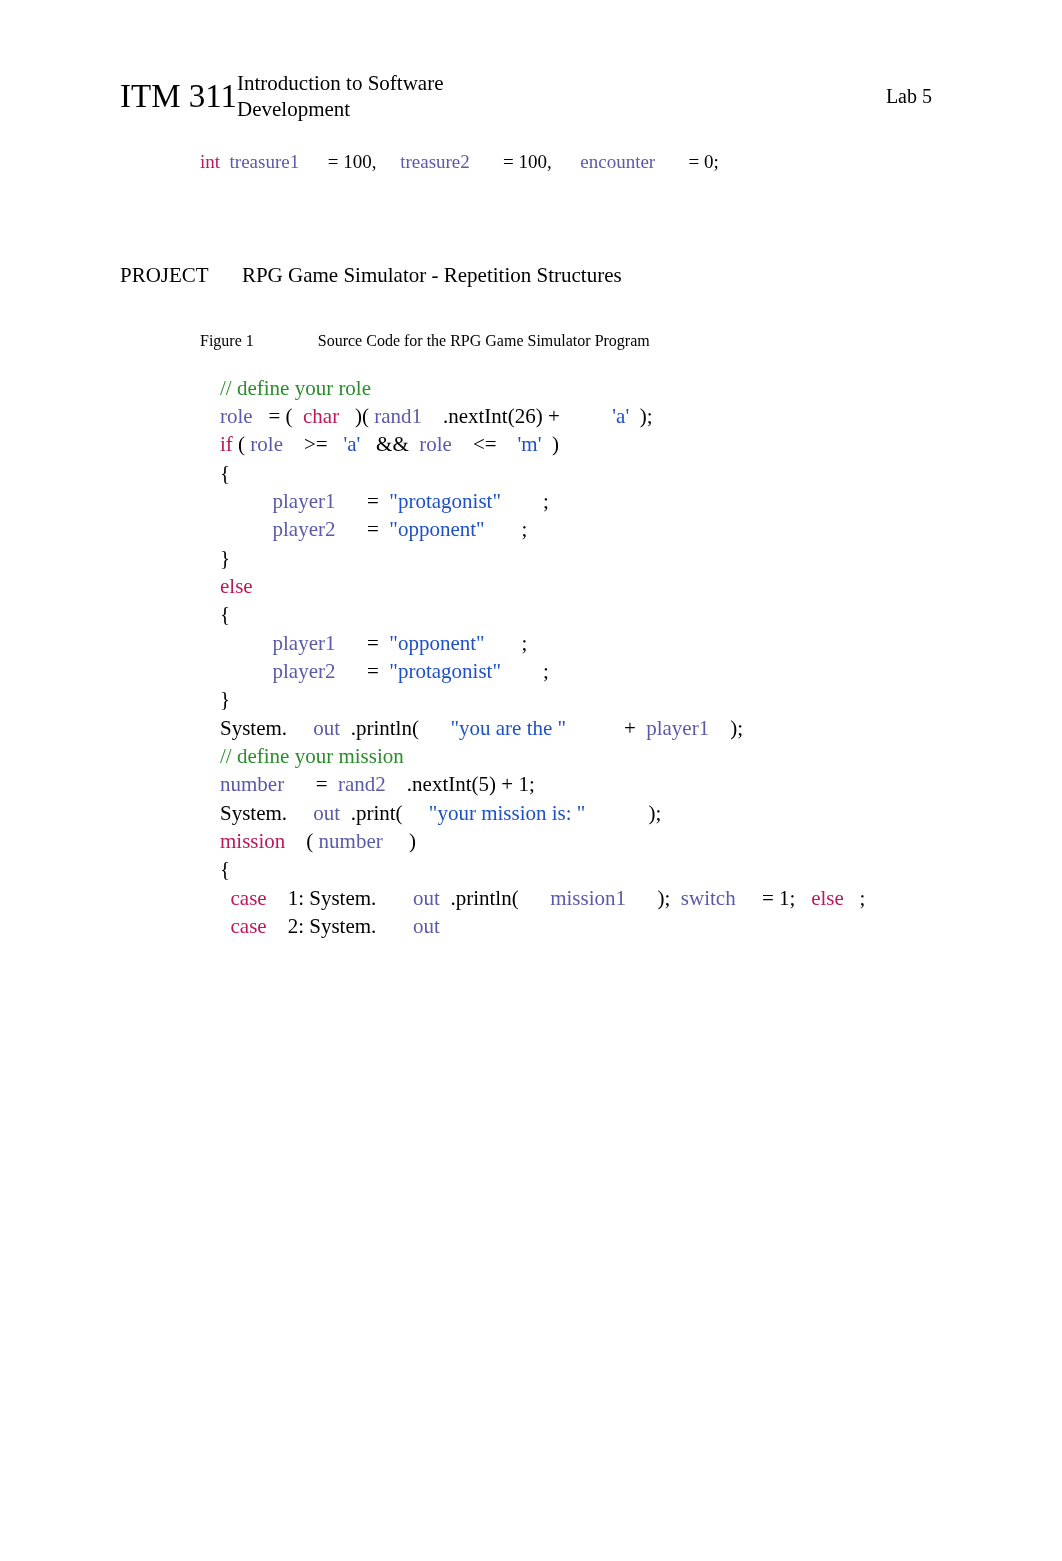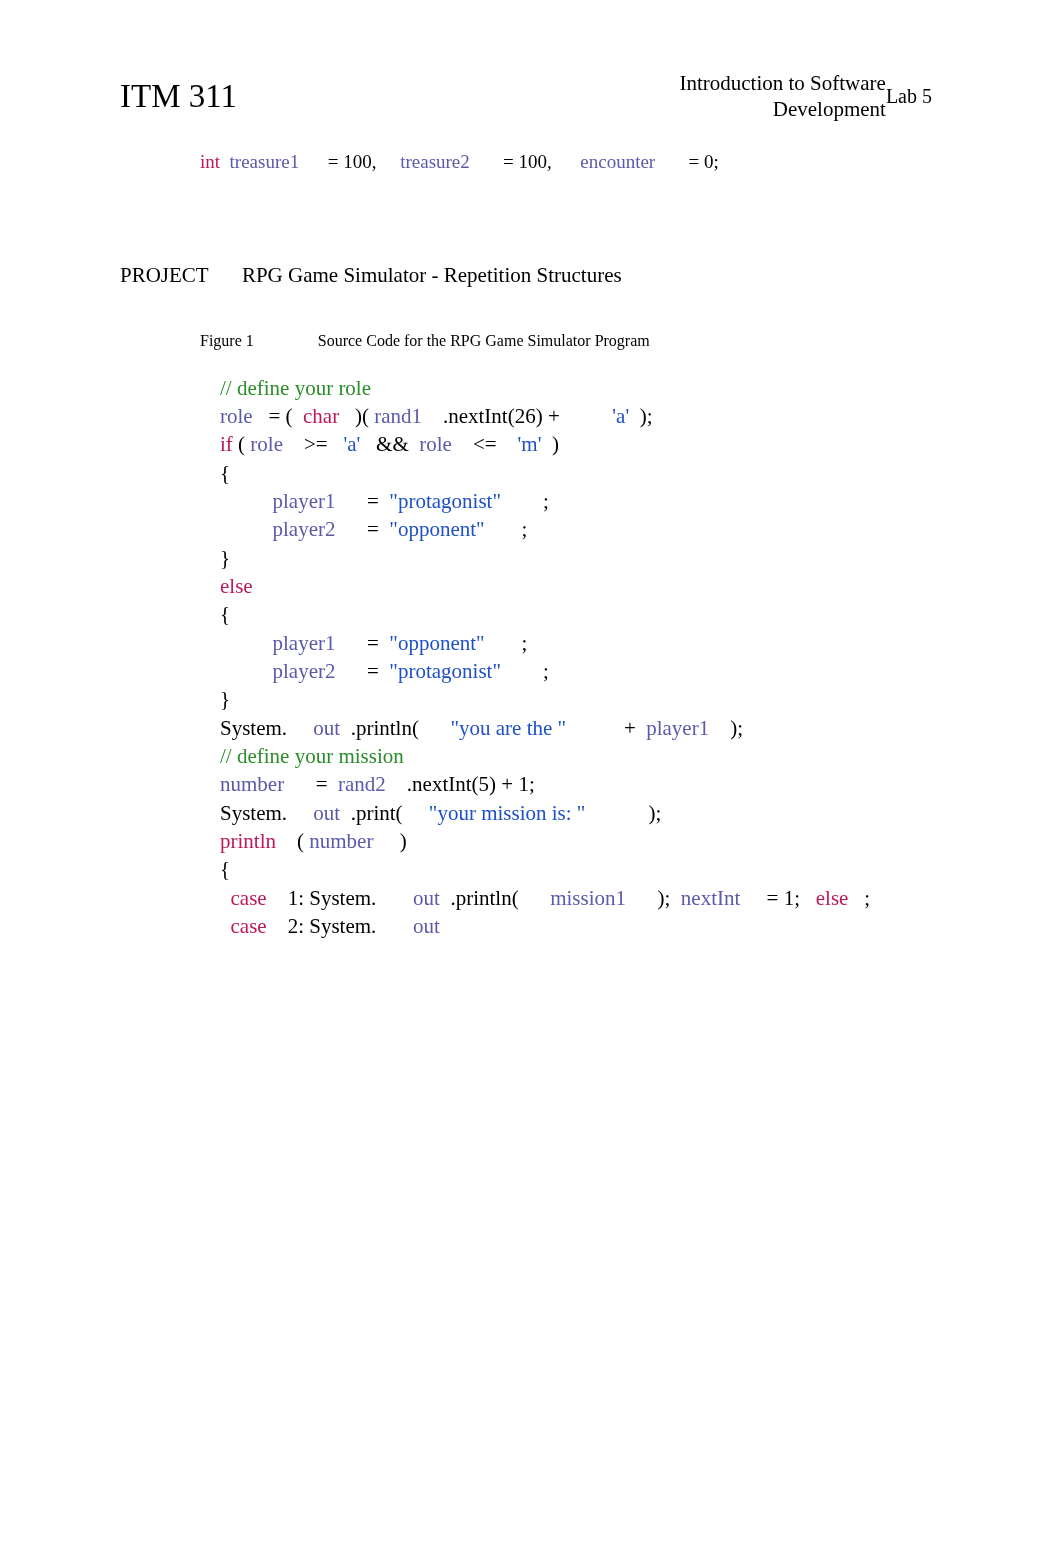--- a/index.html
+++ b/index.html
@@ -23,21 +23,21 @@
     margin-bottom: 28px;
   }
   .course-code {
     font-size: 33px;
     font-weight: normal;
     flex: 0 0 auto;
     margin-left: 30px;
   }
   .course-title {
     font-size: 21px;
-    text-align: right;
+    text-align: left;
     flex: 1 1 auto;
     line-height: 1.25;
   }
   .lab-label {
     font-size: 20px;
     flex: 0 0 auto;
     margin-right: 40px;
   }
   .decl-line {
     font-size: 19px;
@@ -111,18 +111,18 @@
 <span class="c-plain">}</span>
 <span class="c-kw">else</span>
 <span class="c-plain">{</span>
           <span class="c-var">player1</span>      <span class="c-plain">=</span>  <span class="c-str">"opponent"</span>       <span class="c-plain">;</span>
           <span class="c-var">player2</span>      <span class="c-plain">=</span>  <span class="c-str">"protagonist"</span>        <span class="c-plain">;</span>
 <span class="c-plain">}</span>
 <span class="c-plain">System.</span>     <span class="c-var">out</span>  <span class="c-plain">.println(</span>      <span class="c-str">"you are the "</span>           <span class="c-plain">+</span>  <span class="c-var">player1</span>    <span class="c-plain">);</span>
 <span class="c-comm">// define your mission</span>
 <span class="c-var">number</span>      <span class="c-plain">=</span>  <span class="c-var">rand2</span>    <span class="c-plain">.nextInt(5) + 1;</span>
 <span class="c-plain">System.</span>     <span class="c-var">out</span>  <span class="c-plain">.print(</span>     <span class="c-str">"your mission is: "</span>            <span class="c-plain">);</span>
-<span class="c-kw">println</span>    <span class="c-plain">(</span> <span class="c-var">number</span>     <span class="c-plain">)</span>
+<span class="c-kw">mission</span>    <span class="c-plain">(</span> <span class="c-var">number</span>     <span class="c-plain">)</span>
 <span class="c-plain">{</span>
-  <span class="c-kw">case</span>    <span class="c-plain">1: System.</span>       <span class="c-var">out</span>  <span class="c-plain">.println(</span>      <span class="c-var">mission1</span>      <span class="c-plain">);</span>  <span class="c-var">nextInt</span>     <span class="c-plain">= 1;</span>   <span class="c-kw">else</span>   <span class="c-plain">;</span>
+  <span class="c-kw">case</span>    <span class="c-plain">1: System.</span>       <span class="c-var">out</span>  <span class="c-plain">.println(</span>      <span class="c-var">mission1</span>      <span class="c-plain">);</span>  <span class="c-var">switch</span>     <span class="c-plain">= 1;</span>   <span class="c-kw">else</span>   <span class="c-plain">;</span>
   <span class="c-kw">case</span>    <span class="c-plain">2: System.</span>       <span class="c-var">out</span></div>
 
 </div>
 
 </body></html>

